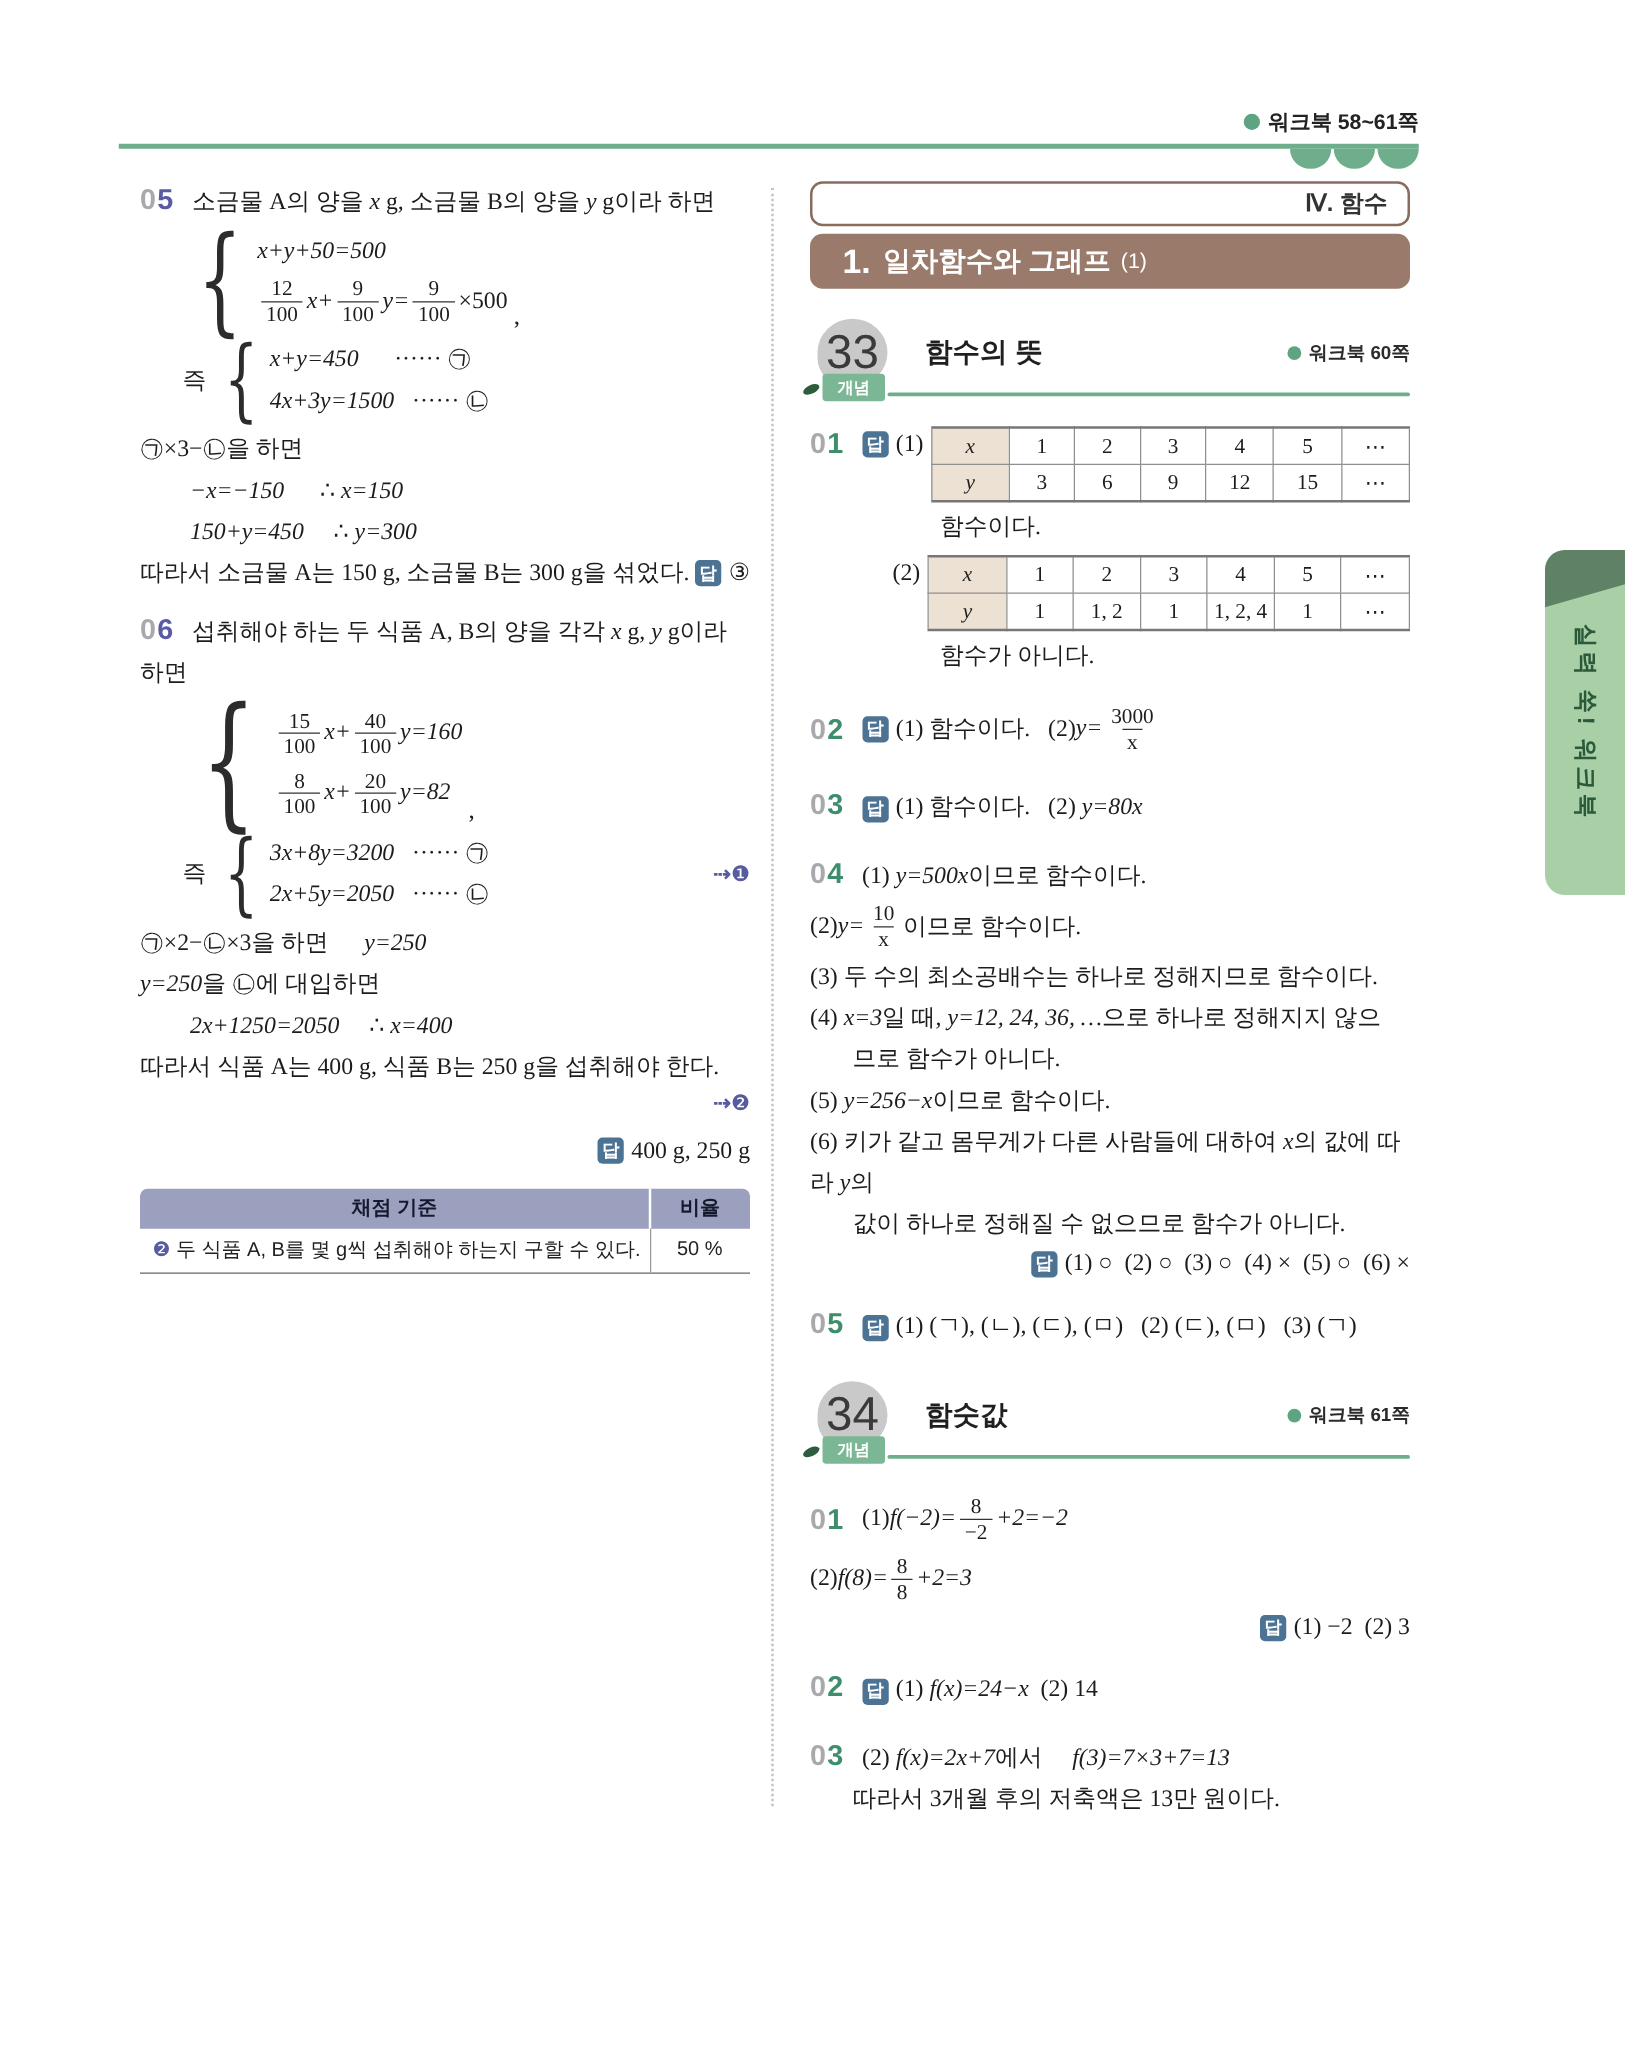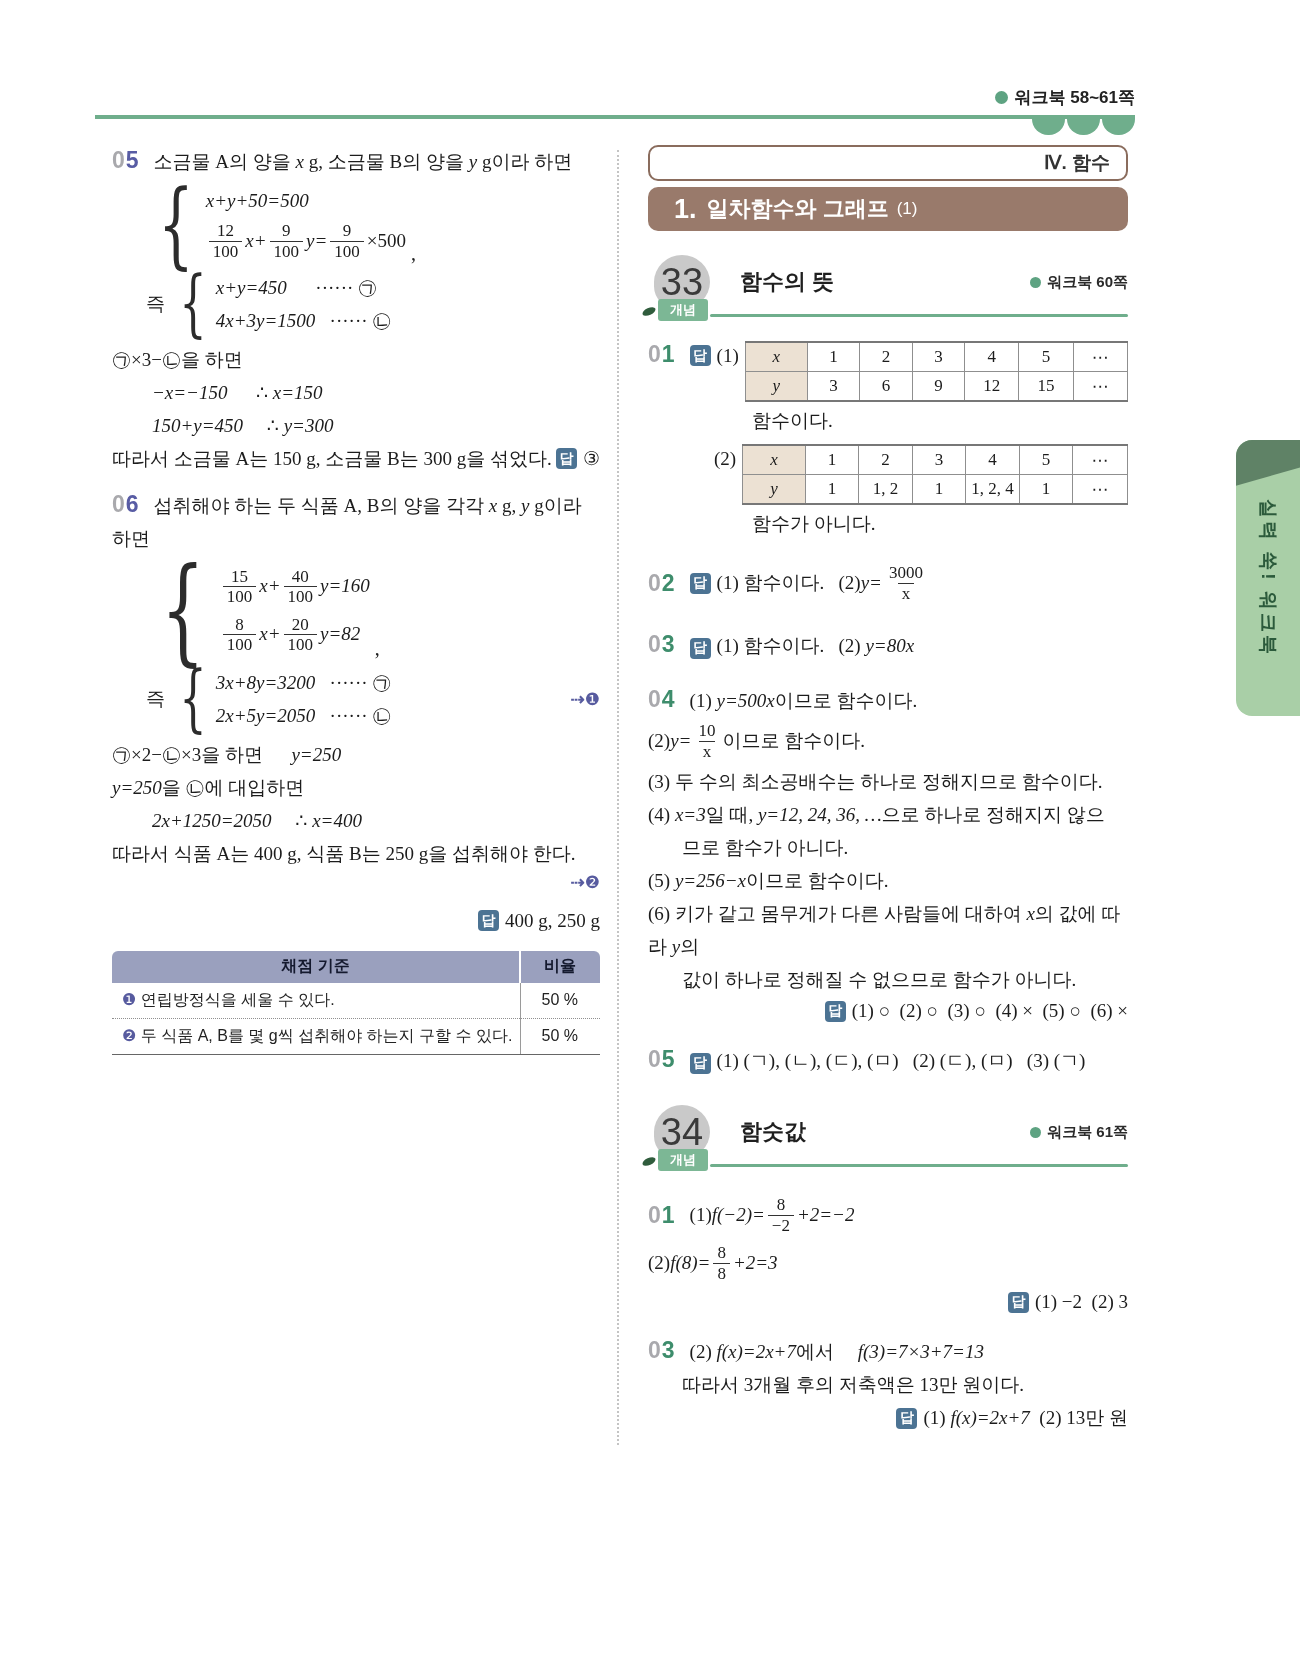--- a/index.html
+++ b/index.html
@@ -216,24 +216,20 @@
     </section>
 
     <table class="rub">
       <thead>
         <tr>
           <td>채점 기준</td>
           <td class="pct">비율</td>
         </tr>
       </thead>
       <tbody>
-        <tr>
-          <td><span class="circ">❶ </span><span class="k">연립방정식을 세울 수 있다.</span></td>
-          <td class="pct">50 %</td>
-        </tr>
         <tr>
           <td><span class="circ">❷ </span><span class="k">두 식품 A, B를 몇 g씩 섭취해야 하는지 구할 수 있다.</span></td>
           <td class="pct">50 %</td>
         </tr>
       </tbody>
     </table>
   </div>
 
   <div class="col-right">
 
@@ -394,20 +390,23 @@
             <span class="fd">8</span>
           </span>
           <span class="m">+2=3</span>
         </p>
       <p class="ansline">
           <span class="dap">답</span>
           <span><span class="k">(1) −2&nbsp;&nbsp;(2) 3</span></span>
         </p>
     </section>
 
+    <section class="mt18">
+      <p class="ln"><span class="qno"><span class="z">0</span><span class="g">2</span></span><span class="dap">답</span><span><span class="k">(1) </span><span class="m">f(x)=24−x</span><span class="k">&nbsp;&nbsp;(2) 14</span></span></p>
+    </section>
 
     <section class="mt18">
       <p class="ln"><span class="qno"><span class="z">0</span><span class="g">3</span></span><span><span class="k">(2) </span><span class="m">f(x)=2x+7</span><span class="k">에서&nbsp;&nbsp;&nbsp;&nbsp;&nbsp;</span><span class="m">f(3)=7×3+7=13</span></span></p>
       <p class="ln ind2"><span class="k">따라서 3개월 후의 저축액은 13만 원이다.</span></p>
       <p class="ansline">
           <span class="dap">답</span>
           <span><span class="k">(1) </span><span class="m">f(x)=2x+7</span><span class="k">&nbsp;&nbsp;(2) 13만 원</span></span>
         </p>
     </section>
   </div>

